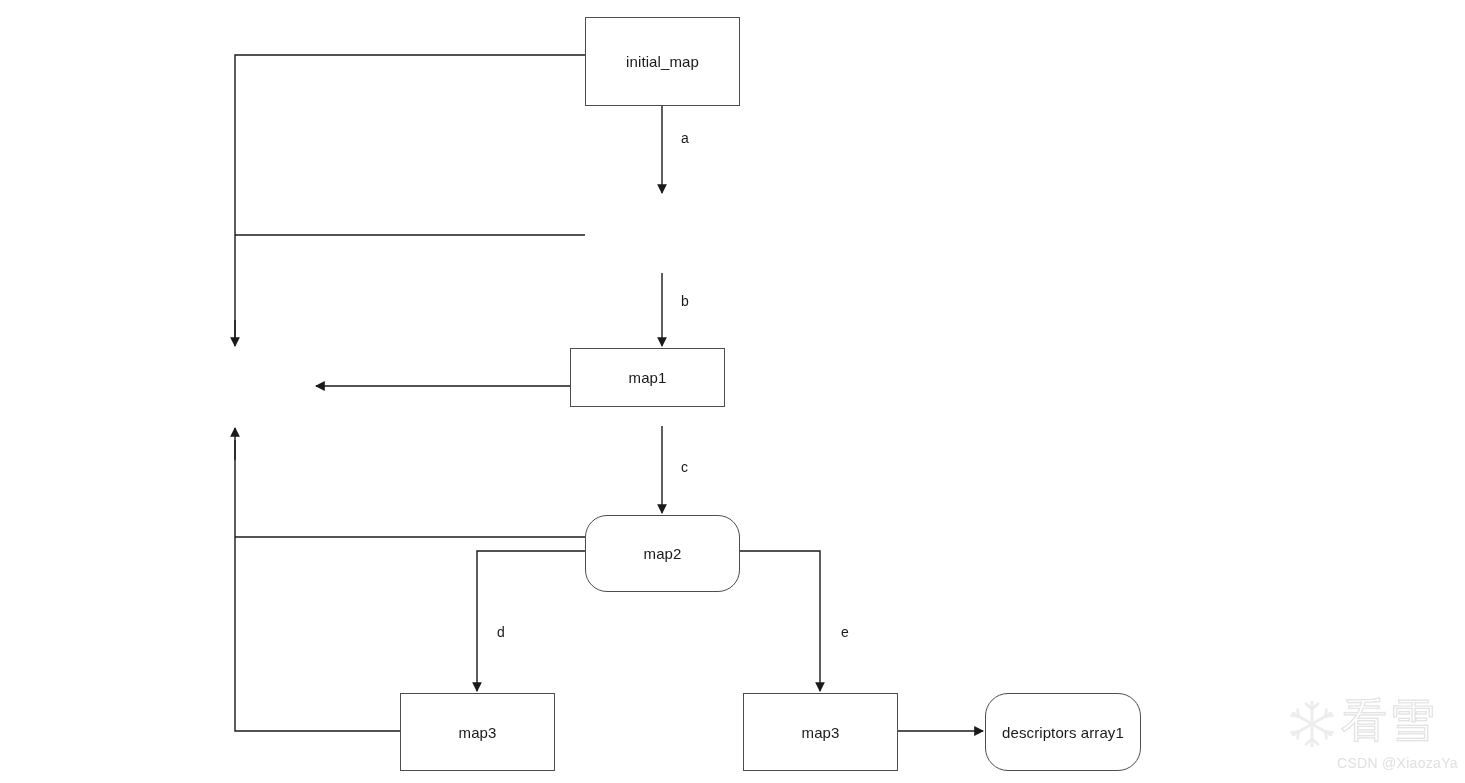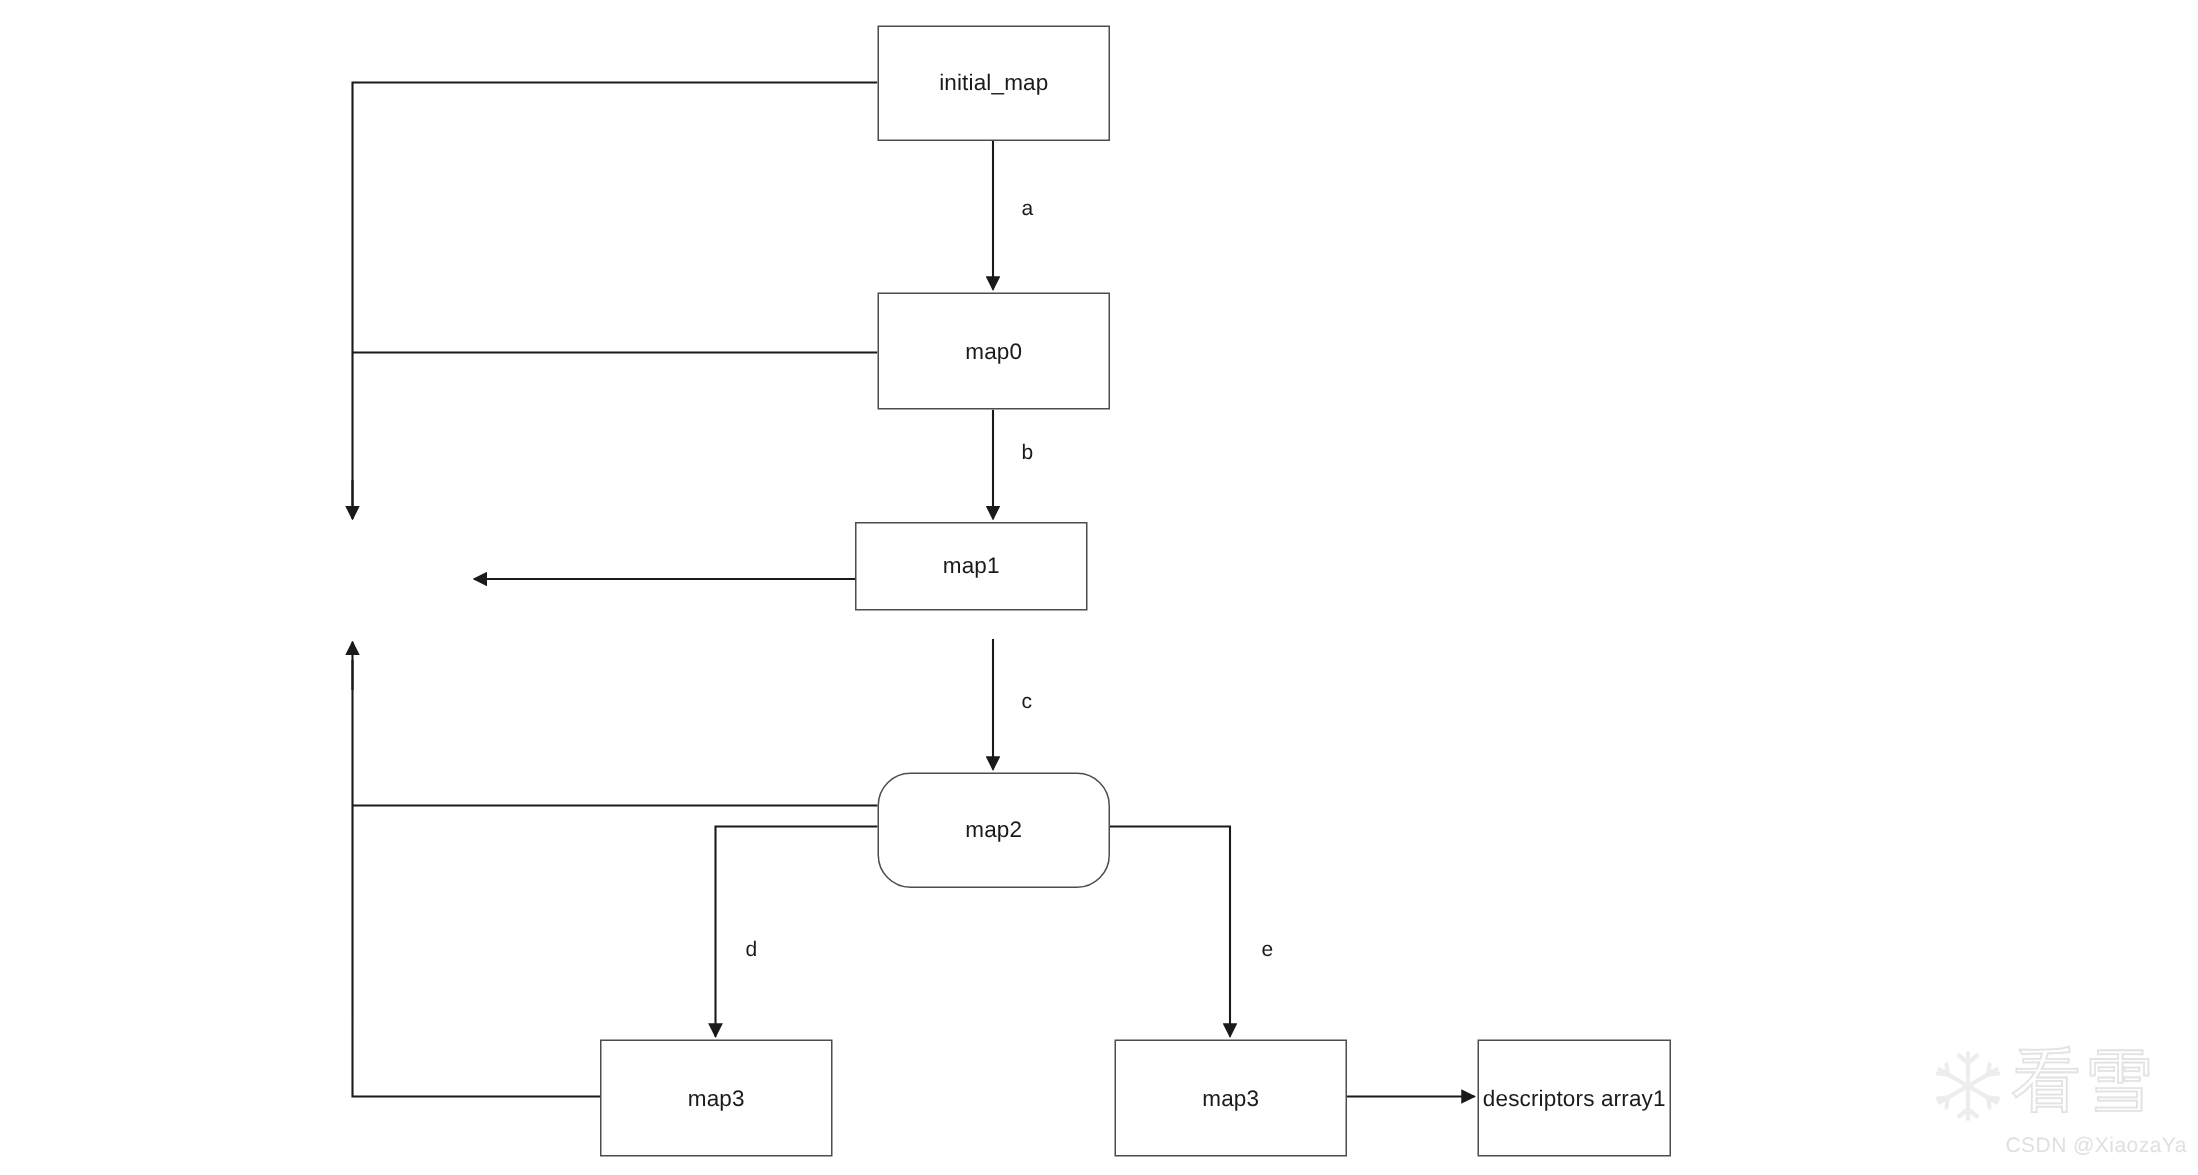--- a/index.html
+++ b/index.html
@@ -124,46 +124,43 @@
       <path d="M 235 460 L 235 428" stroke="#1a1a1a" marker-end="url(#arrow)"></path>
 
       <path d="M 585 551 L 477 551 L 477 691" stroke="#1a1a1a" marker-end="url(#arrow)"></path>
 
       <path d="M 740 551 L 820 551 L 820 691" stroke="#1a1a1a" marker-end="url(#arrow)"></path>
 
       <path d="M 897 731 L 983 731" stroke="#1a1a1a" marker-end="url(#arrow)"></path>
     </g>
   </svg>
 
-  <div class="node-box" style="left:585px; top:17px; width:155px; height:77px;">
+  <div class="node-box" style="left:585px; top:17px; width:155px; height:89px;">
     <span class="node-label">initial_map</span>
   </div>
 
-  <div class="node-box" style="left:585px; top:195px; width:155px; height:78px;">
-    <span class="node-label">map0</span>
-  </div>
 
   <div class="node-box" style="left:570px; top:348px; width:155px; height:59px;">
     <span class="node-label">map1</span>
   </div>
 
   <div class="node-box" style="left:585px; top:515px; width:155px; height:77px;border-radius:22px;">
     <span class="node-label">map2</span>
   </div>
 
 
   <div class="node-box" style="left:400px; top:693px; width:155px; height:78px;">
     <span class="node-label">map3</span>
   </div>
 
   <div class="node-box" style="left:743px; top:693px; width:155px; height:78px;">
     <span class="node-label">map3</span>
   </div>
 
-  <div class="node-box" style="left:985px; top:693px; width:129px; height:78px;">
+  <div class="node-box" style="left:985px; top:693px; width:156px; height:78px;border-radius:23px;">
     <span class="node-label">descriptors array1</span>
   </div>
 
   <div class="edge-label" style="left:681px; top:130px;">a</div>
   <div class="edge-label" style="left:681px; top:293px;">b</div>
   <div class="edge-label" style="left:681px; top:459px;">c</div>
   <div class="edge-label" style="left:497px; top:624px;">d</div>
   <div class="edge-label" style="left:841px; top:624px;">e</div>
 
   <div id="watermark">

